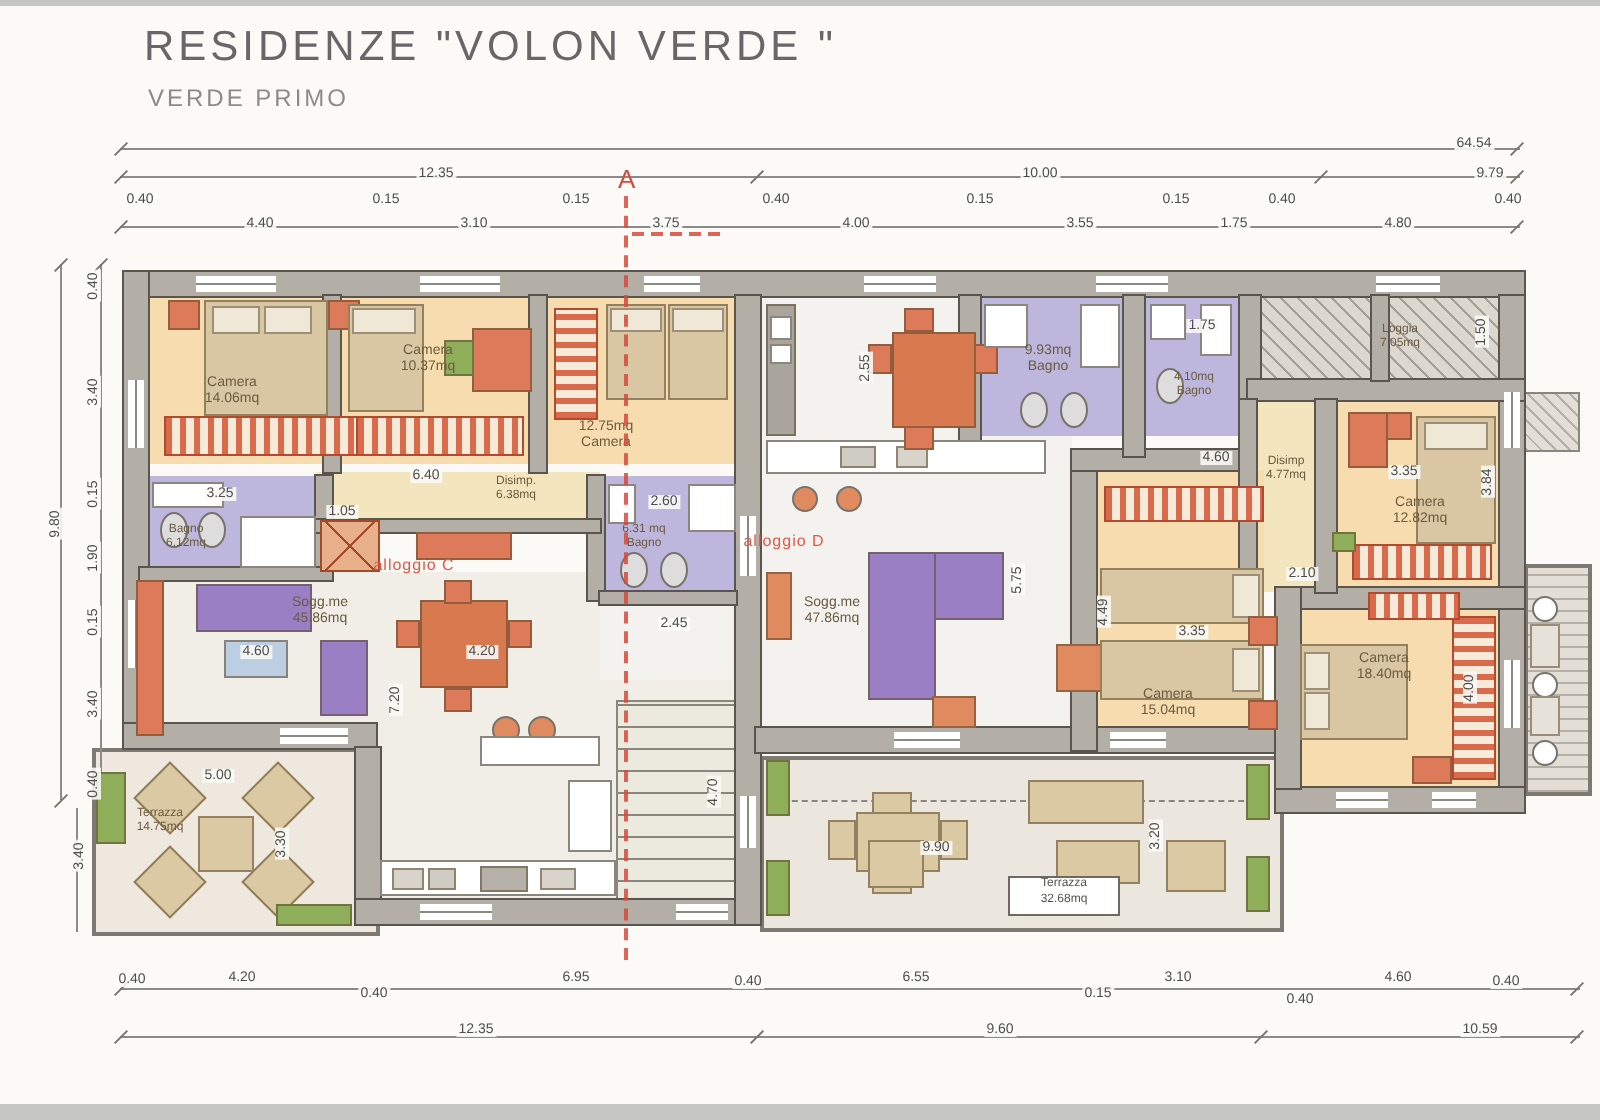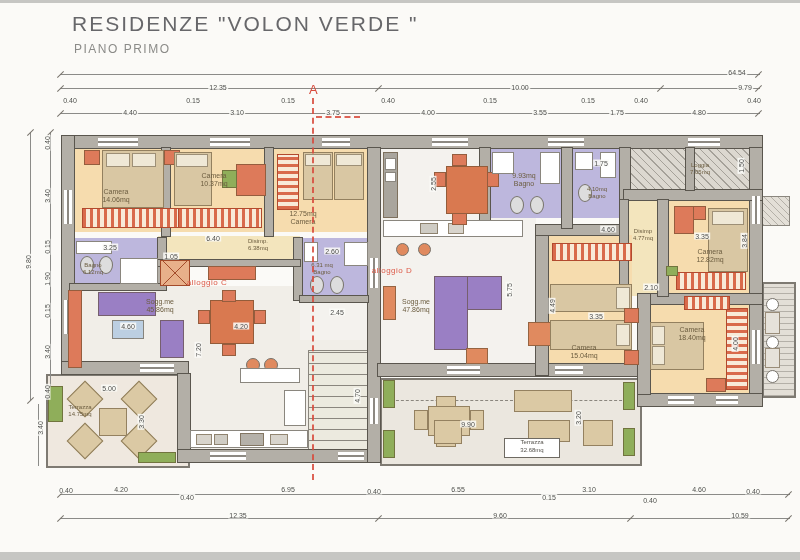--- a/index.html
+++ b/index.html
@@ -10,21 +10,21 @@
   .sub{position:absolute;left:74px;top:42px;font-size:12px;letter-spacing:1.5px;color:#8b8b88;}
   .edge{position:absolute;left:0;width:800px;background:#c6c6c3;}
 </style>
 </head>
 <body>
 
 <div id="page">
   <div class="edge" style="top:0;height:3px;"></div>
   <div class="edge" style="top:552px;height:8px;"></div>
   <div class="ttl">RESIDENZE "VOLON VERDE "</div>
-  <div class="sub">PIANO PRIMO</div>
+  <div class="sub">VERDE PRIMO</div>
   <div id="plan">
       <div style="position: absolute; left: 46px; top: 374px; width: 140px; height: 90px; background: rgb(239, 232, 223); border: 2px solid rgb(126, 122, 114); z-index: 1;"></div>
       <div style="position: absolute; left: 380px; top: 378px; width: 258px; height: 84px; background: rgb(235, 231, 223); border: 2px solid rgb(126, 122, 114); z-index: 1;"></div>
       <div style="position: absolute; left: 74px; top: 148px; width: 88px; height: 84px; background: rgb(246, 220, 174); z-index: 1;"></div>
       <div style="position: absolute; left: 170px; top: 148px; width: 95px; height: 84px; background: rgb(246, 220, 174); z-index: 1;"></div>
       <div style="position: absolute; left: 273px; top: 148px; width: 95px; height: 84px; background: rgb(246, 220, 174); z-index: 1;"></div>
       <div style="position: absolute; left: 158px; top: 236px; width: 142px; height: 26px; background: rgb(243, 229, 189); z-index: 1;"></div>
       <div style="position: absolute; left: 70px; top: 238px; width: 88px; height: 48px; background: rgb(189, 183, 221); z-index: 1;"></div>
       <div style="position: absolute; left: 74px; top: 286px; width: 294px; height: 78px; background: rgb(241, 238, 232); z-index: 1;"></div>
       <div style="position: absolute; left: 188px; top: 364px; width: 180px; height: 88px; background: rgb(241, 238, 232); z-index: 1;"></div>

